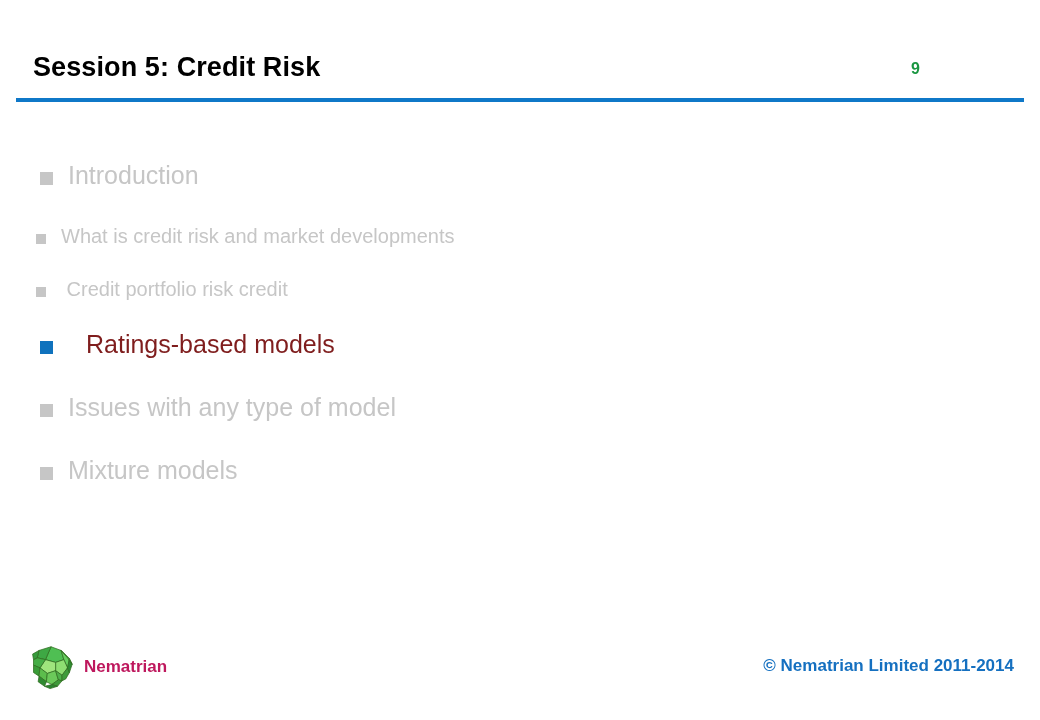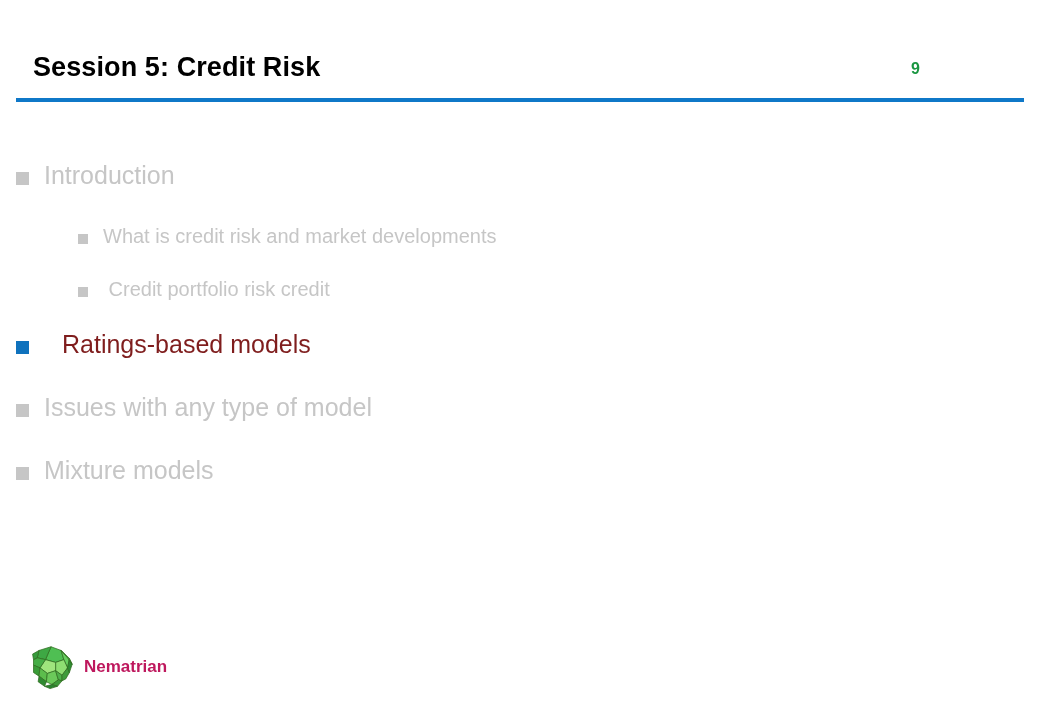--- a/index.html
+++ b/index.html
@@ -62,25 +62,25 @@
     top: 160px;
     width: 1040px;
   }
   .bullet-row {
     position: relative;
     display: flex;
     align-items: flex-start;
   }
   .bullet-row.level-1 {
     height: 63px;
-    padding-left: 16px;
+    padding-left: 40px;
   }
   .bullet-row.level-2 {
     height: 53px;
-    padding-left: 78px;
+    padding-left: 36px;
   }
   .bullet-mark {
     flex: 0 0 auto;
     display: inline-block;
     background: #c6c6c6;
   }
   .level-1 .bullet-mark {
     width: 13px;
     height: 13px;
     margin-top: 12px;
@@ -214,15 +214,16 @@
             <polygon points="24,70 40,82 36,92 22,82" fill="#2f8a31"></polygon>
             <polygon points="36,92 52,88 64,92 48,97" fill="#2b8230"></polygon>
             <polygon points="86,52 90,32 96,44 90,62" fill="#2f8c34"></polygon>
             <polygon points="72,14 90,32 96,44 86,30" fill="#55bb4f"></polygon>
           </g>
         </svg>
       </span>
       <span class="brand-name">Nematrian</span>
     </div>
 
+    <div class="copyright">© Nematrian Limited 2011-2014</div>
   </div>
 
 </div>
 
 </body></html>

